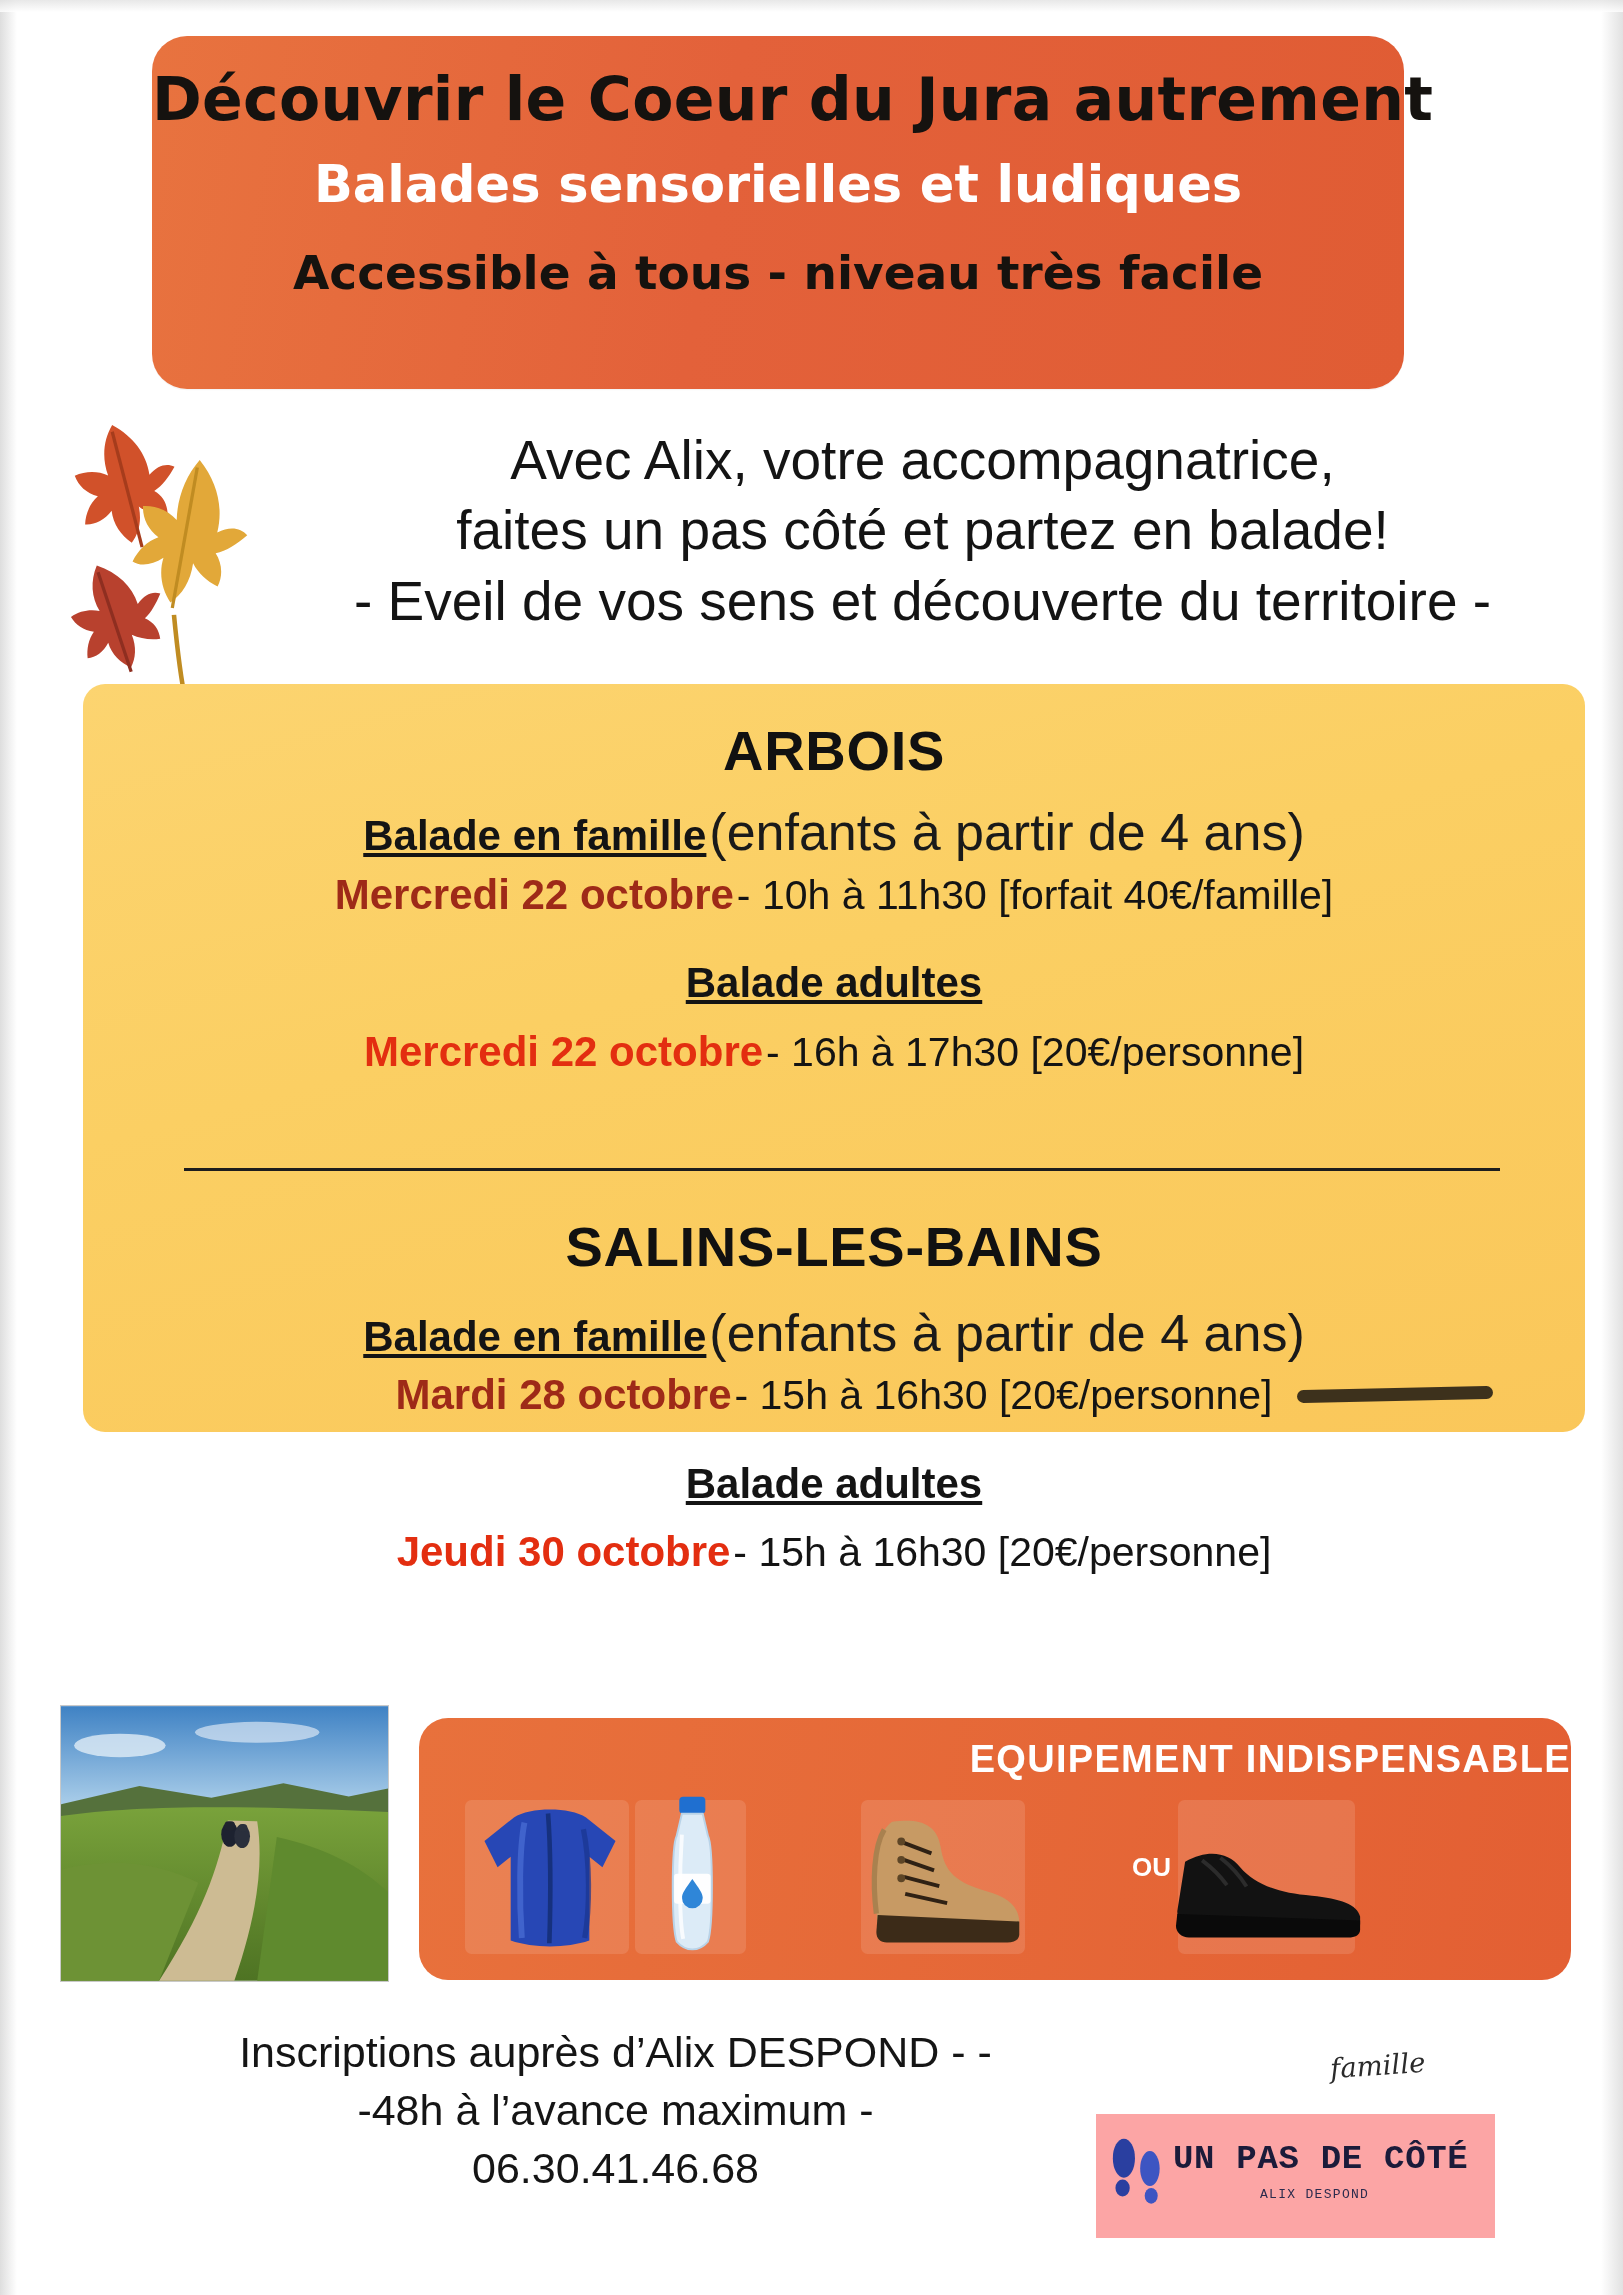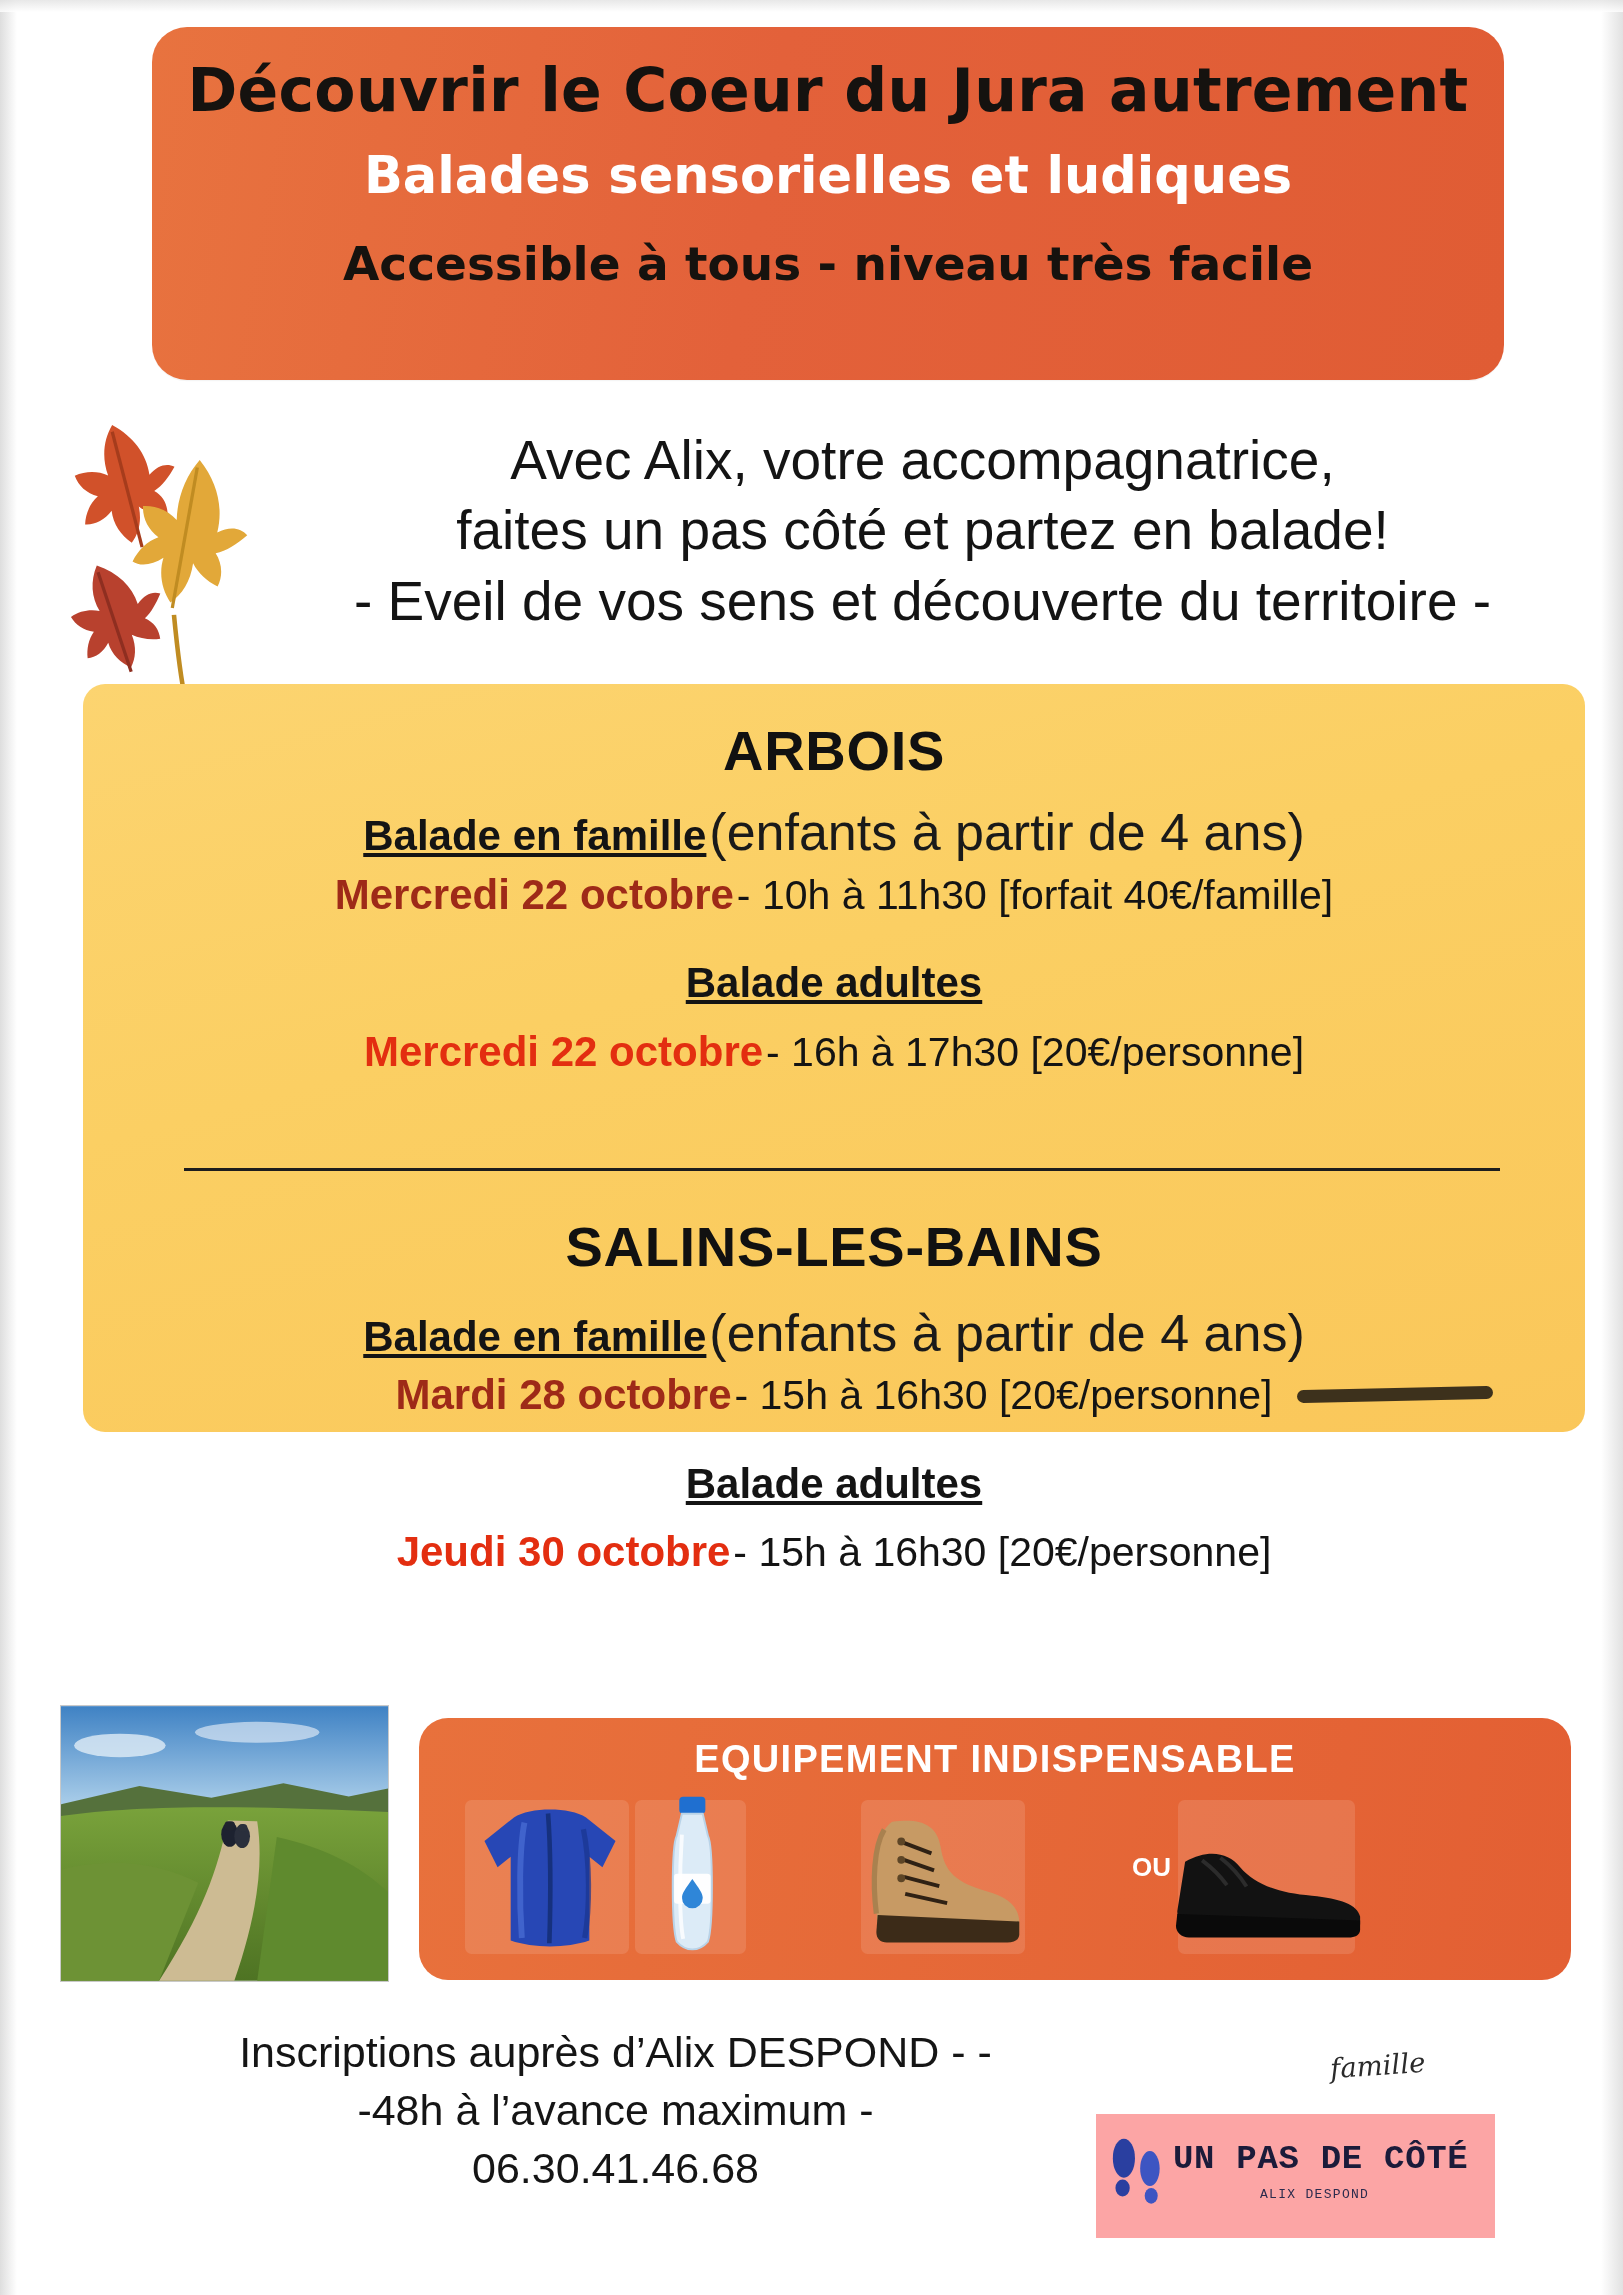--- a/index.html
+++ b/index.html
@@ -36,22 +36,22 @@
     top: 0; left: 0;
     width: 100%; height: 11.8px;
     background: linear-gradient(to bottom, #e2e2e2, #ffffff);
     opacity: .8;
   }
 
   
   .header-banner {
     position: absolute;
     left: 152px;
-    top: 27px;
-    width: 1352px;
+    top: 36px;
+    width: 1252px;
     height: 353px;
     background: linear-gradient(100deg, #e8733f 0%, #e3613a 45%, #e05c34 100%);
     border-radius: 35px;
     box-shadow: 0 1.3px 0 rgba(0,0,0,0.04);
     text-decoration: underline;
   }
   .header-line1 {
     position: absolute;
     top: 27.5px;
     left: 0; right: 0;
@@ -202,21 +202,21 @@
     top: 1718px;
     width: 1152px;
     height: 262px;
     background: linear-gradient(100deg, #e8713c 0%, #e35f33 100%);
     border-radius: 29px;
   }
   .equip-title {
     position: absolute;
     top: 19.6px;
     left: 0; right: 0;
-    text-align: center;
+    text-align: right;
     font-weight: bold;
     font-size: 38px;
     letter-spacing: 1.3px;
     color: #ffffff;
   }
   .equip-slot {
     position: absolute;
     background: rgba(255,255,255,0.12);
     border-radius: 6.5px;
   }

